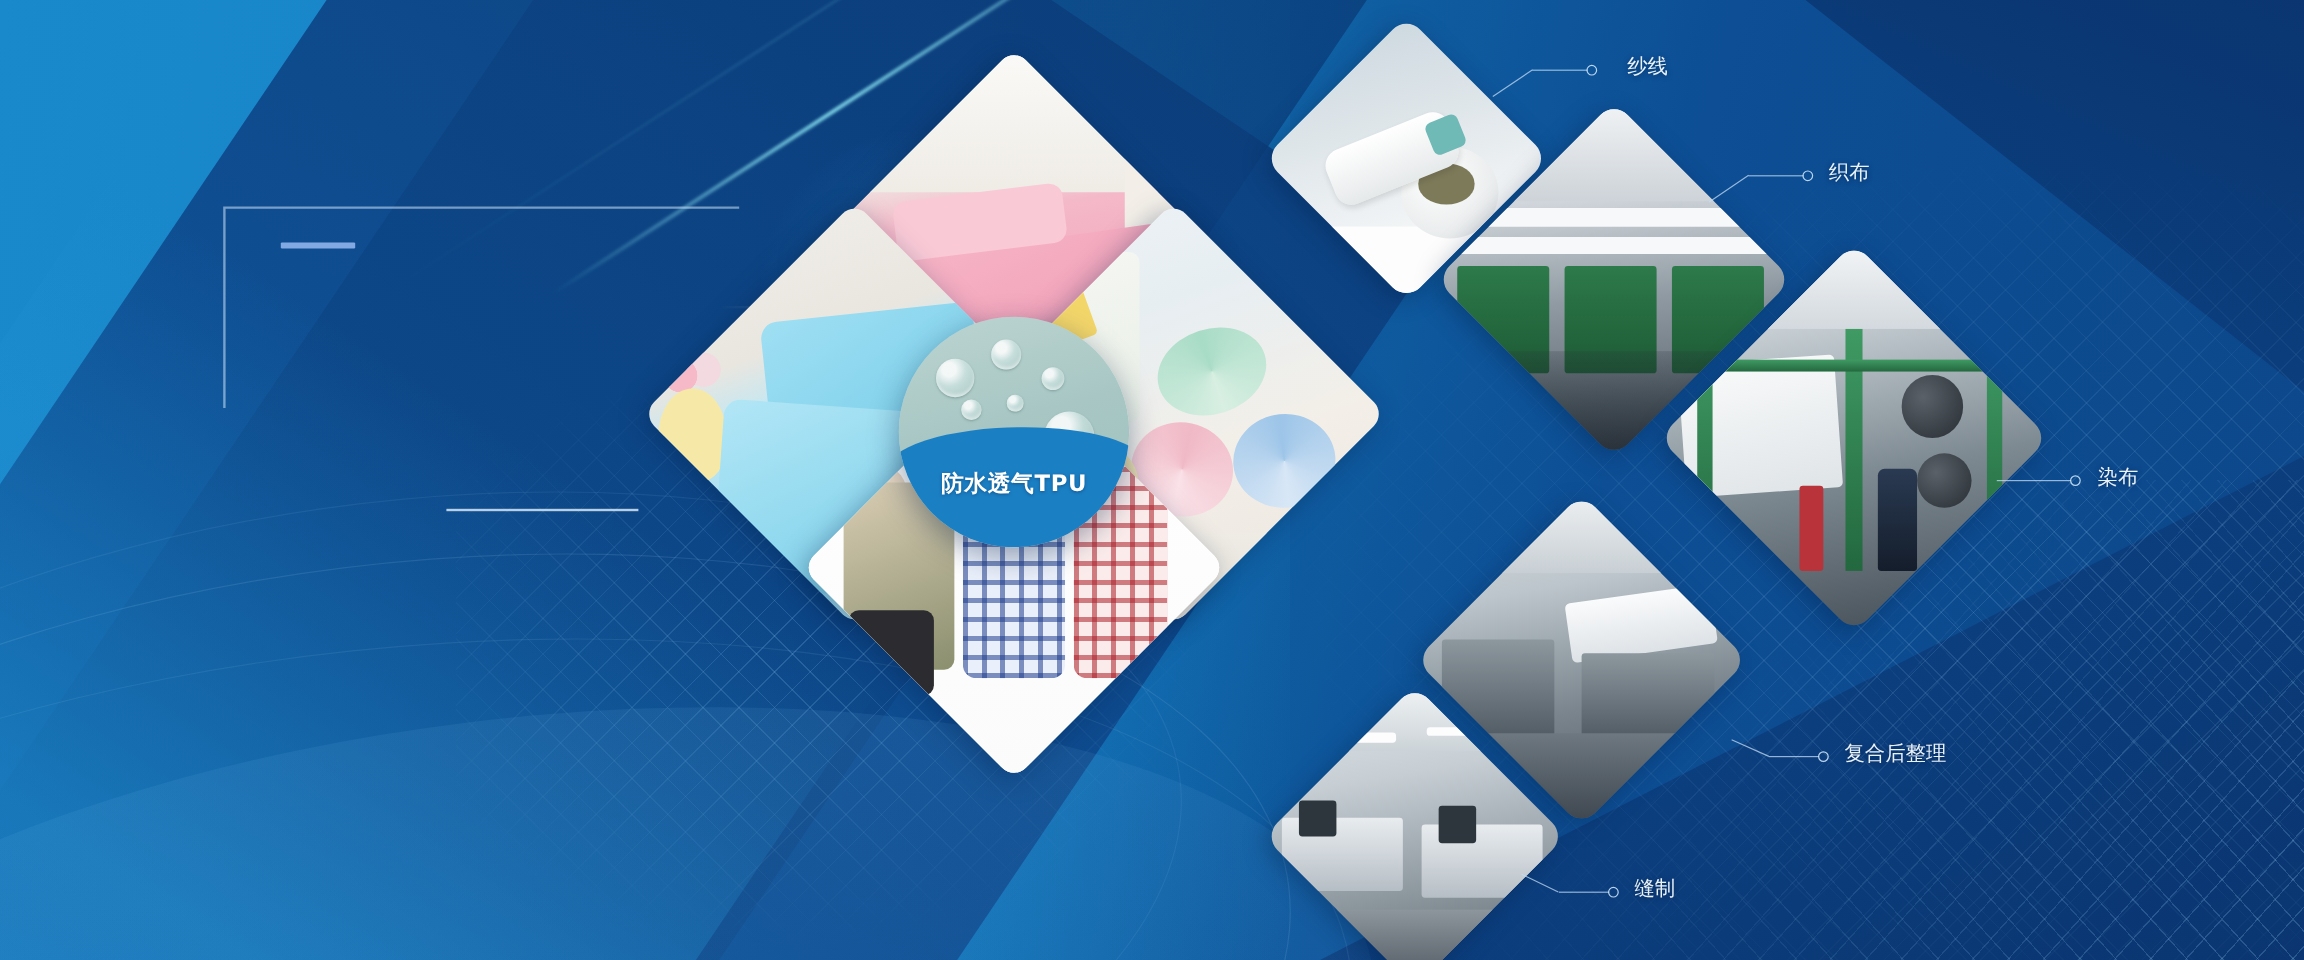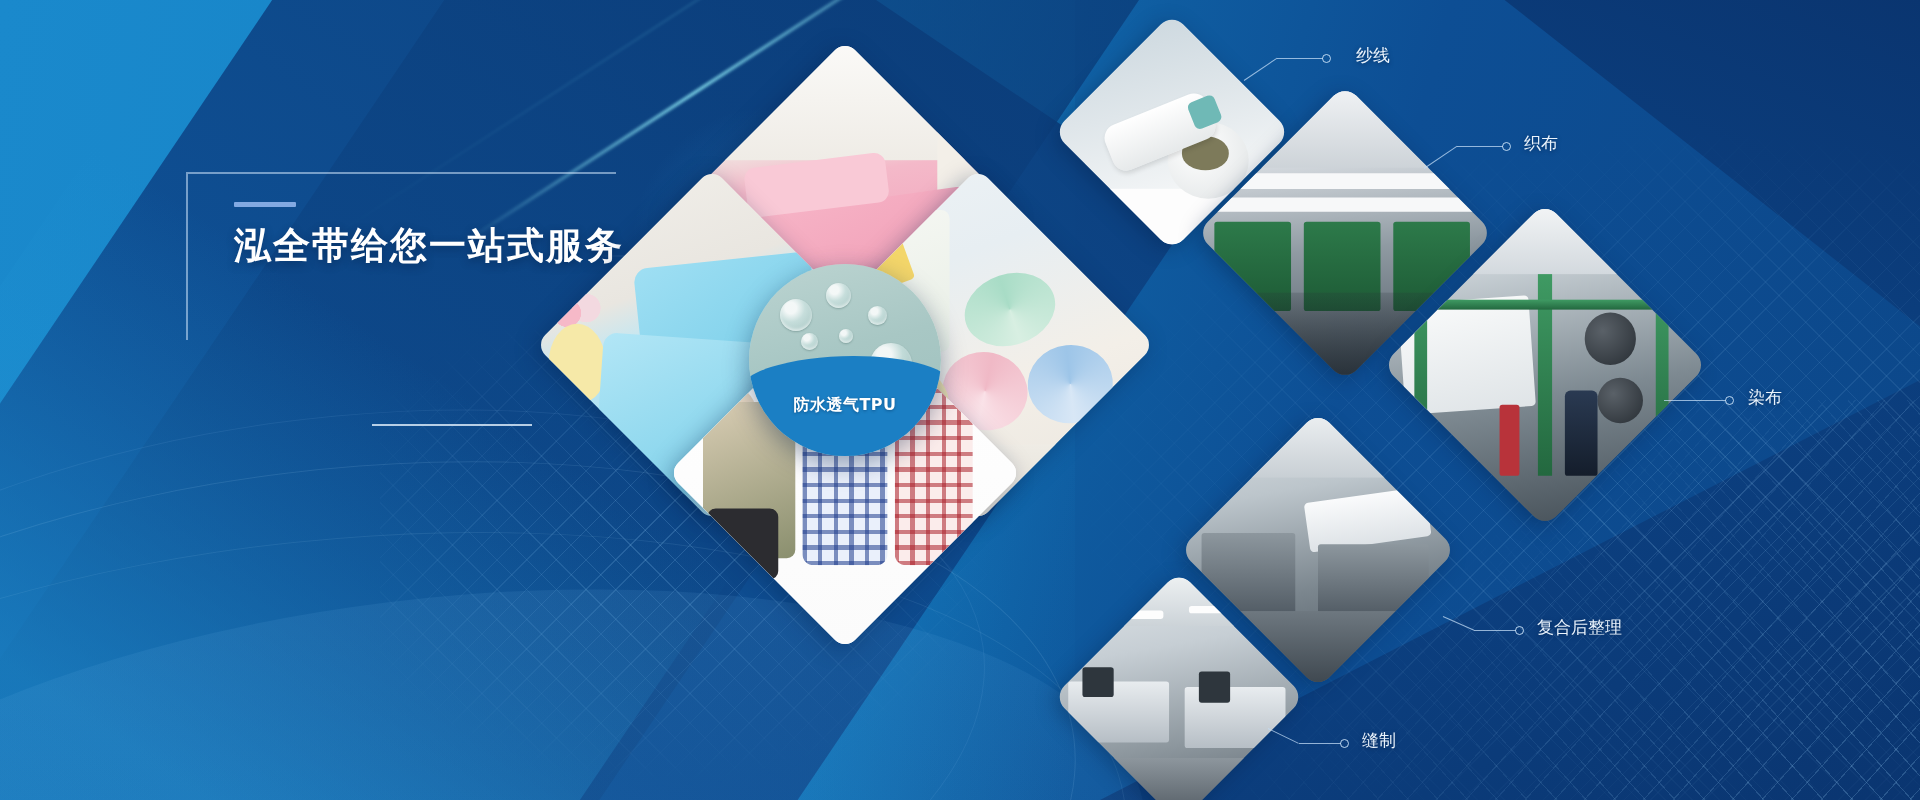--- a/index.html
+++ b/index.html
@@ -170,21 +170,21 @@
     width:192px;height:192px;border-radius:50%;overflow:hidden;
     box-shadow:0 8px 26px rgba(2,28,66,.40);}
   .badge-photo{position:absolute;inset:0;
     background:linear-gradient(165deg,#bcd4d1 0%,#a8c7c4 45%,#9dc0bd 100%);}
   .drop{position:absolute;border-radius:50%;
     background:radial-gradient(circle at 34% 28%,rgba(255,255,255,.85) 0 18%,rgba(216,236,234,.55) 45%,rgba(150,185,182,.35) 100%);
     box-shadow:inset 0 -2px 3px rgba(255,255,255,.55),0 1px 2px rgba(60,95,92,.35);}
   .badge-wave{position:absolute;left:-6%;bottom:0;width:112%;height:52%;
     background:#1b7fc4;border-radius:54% 46% 0 0/38% 30% 0 0;}
   .badge-label{position:absolute;left:0;right:0;bottom:40px;text-align:center;
-    color:#fff;font-size:16px;font-weight:bold;letter-spacing:.5px;
+    color:#fff;font-size:19px;font-weight:bold;letter-spacing:.5px;
     font-family:"DejaVu Sans","Liberation Sans",sans-serif;
     text-shadow:0 1px 3px rgba(0,40,80,.45);}
 
   
   .pdia{position:absolute;transform:rotate(45deg);overflow:hidden;border-radius:16px;
     box-shadow:0 6px 20px rgba(3,28,66,.35);}
   .pdia > .inner{width:100%;height:100%;transform:rotate(-45deg) scale(1.42);position:relative;}
 
   .p-yarn{left:1088px;top:48px;width:168px;height:168px;}
   .yarn-bg{position:absolute;inset:0;background:linear-gradient(165deg,#c7d4dc 0%,#dfe6ea 40%,#f4f6f7 72%,#eceff1 100%);}
@@ -271,21 +271,20 @@
     <div class="ray ray-b"></div>
     <div class="ray ray-a"></div>
     <div class="flare-green"></div>
     <div class="flare-core"></div>
     <div class="flare-line"></div>
   </div>
 
   <div class="copy">
     <div class="frame"></div>
     <div class="rule"></div>
-    <div class="cn-main">泓全带给您一站式服务</div>
   </div>
   <div class="rule-bottom"></div>
 
   <div class="cluster">
 
     <div class="dia dia-top">
       <div class="inner ph-bed">
         <div class="o3"></div>
           <div class="o4"></div>
           <div class="o1"></div>

